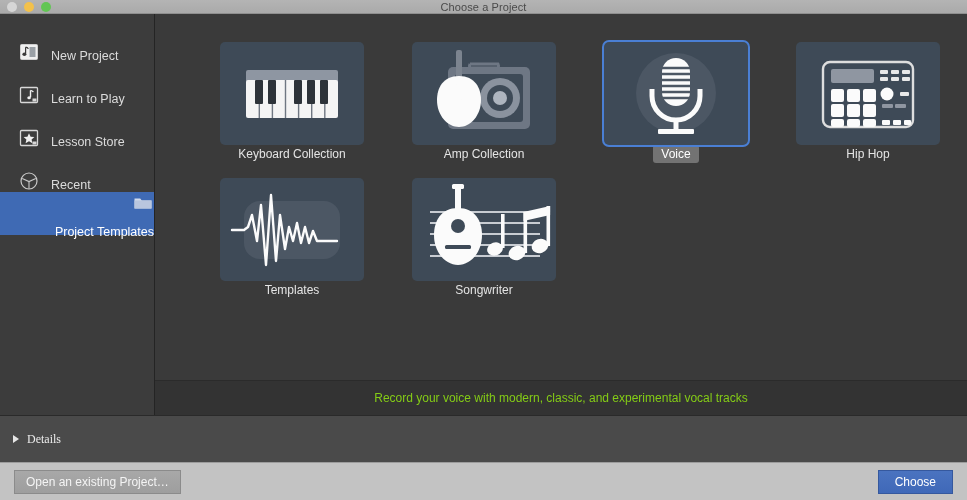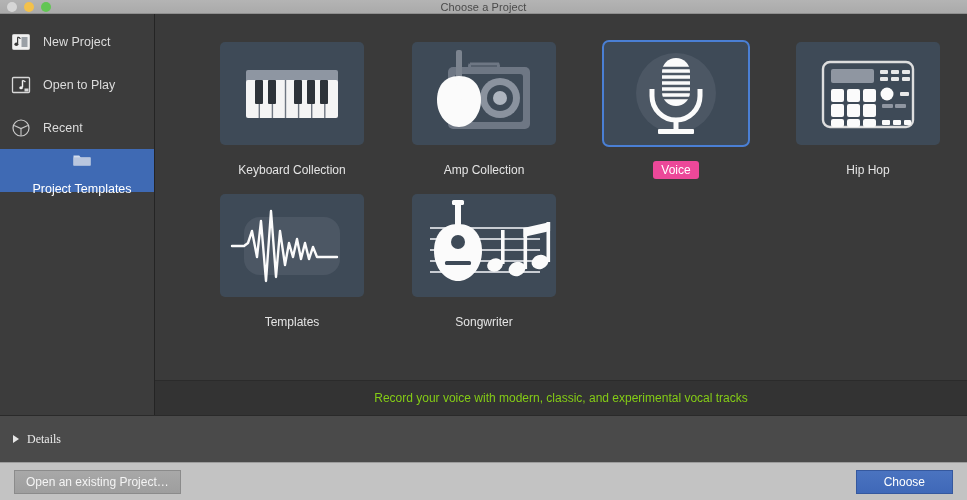--- a/index.html
+++ b/index.html
@@ -40,22 +40,22 @@
   
   .sidebar {
     width:155px; flex:0 0 155px;
     background:#3c3c3c;
     border-right:1px solid #242424;
     padding-top:6px;
     display:flex; flex-direction:column;
   }
   .side-item {
     height:43px;
-    display:flex; align-items:center;
-    padding-left:10px;
+    display:flex; align-items:flex-end;
+    padding-left:18px;
     gap:11px;
     color:#dcdcdc;
     font-size:12.5px;
   }
   .side-item.selected { background:#3f6ab4; color:#ffffff;flex-direction:column; }
   .side-label { white-space:nowrap; }
   .side-icon { width:22px; height:22px; flex:0 0 22px; display:block; }
 
   
   .main {
@@ -81,28 +81,28 @@
     width:144px; height:103px;
     border-radius:5px;
     background:#3e4a57;
     display:flex; align-items:center; justify-content:center;
     overflow:hidden;
     position:relative;
   }
   .tile.sel-wrap { box-shadow:0 0 0 2px #4a7fd4; }
   .tile svg { display:block; }
   .cell-label {
-    margin-top:16px;
+    margin-top:0;
     font-size:12px;
     color:#e4e4e4;
     padding:2px 8px;
     border-radius:3px;
     white-space:nowrap;
   }
-  .cell-label.selected { background:#ec4899; color:#ffffff; }
+  .cell-label.selected { background:#737373; color:#ffffff; }
 
   
   .desc-strip {
     flex:0 0 35px;
     background:#333333;
     border-top:1px solid #2b2b2b;
     display:flex; align-items:center; justify-content:center;
     color:#84cc16;
     font-size:12px;
   }
@@ -141,21 +141,21 @@
     background:linear-gradient(to bottom,#a8a8a8,#9e9e9e);
     color:#f4f4f4;
     line-height:14px;
     white-space:nowrap;
   }
   .btn.primary {
     background:linear-gradient(to bottom,#4a73c0,#3f68b8);
     border-color:#35589e;
     color:#ffffff;
     margin-left:auto;
-    padding:4px 27px;
+    padding:4px 16px;
   }
 </style>
 </head>
 <body>
 
 <div class="window">
 
   <div class="titlebar">
     <div class="traffic">
       <div class="tl close"></div>
@@ -185,23 +185,33 @@
       <div class="side-item">
         <span class="side-icon">
           <svg viewBox="0 0 22 22" width="22" height="22">
             <rect x="2.5" y="3.5" width="17" height="15" rx="1" fill="none" stroke="#d8d8d8" stroke-width="1.3"></rect>
             <path d="M12.5 6.4 L12.5 13.2" stroke="#f0f0f0" stroke-width="1.4" fill="none"></path>
             <path d="M12.5 6.4 C14.2 6.8 15.1 7.3 15.3 8.2" stroke="#f0f0f0" stroke-width="1.4" fill="none"></path>
             <ellipse cx="11.1" cy="13.7" rx="1.8" ry="1.5" fill="#f0f0f0"></ellipse>
             <rect x="14.5" y="14.5" width="4" height="3" fill="#d8d8d8"></rect>
           </svg>
         </span>
-        <span class="side-label">Open to Play</span>
-      </div>
-
+        <span class="side-label">Learn to Play</span>
+      </div>
+
+      <div class="side-item">
+        <span class="side-icon">
+          <svg viewBox="0 0 22 22" width="22" height="22">
+            <rect x="2.5" y="3.5" width="17" height="15" rx="1" fill="none" stroke="#d8d8d8" stroke-width="1.3"></rect>
+            <path d="M11 6.2 L12.6 9.7 L16.4 10.1 L13.6 12.6 L14.4 16.2 L11 14.3 L7.6 16.2 L8.4 12.6 L5.6 10.1 L9.4 9.7 Z" fill="#f0f0f0"></path>
+            <rect x="14.5" y="14.5" width="4" height="3" fill="#d8d8d8"></rect>
+          </svg>
+        </span>
+        <span class="side-label">Lesson Store</span>
+      </div>
 
       <div class="side-item">
         <span class="side-icon">
           <svg viewBox="0 0 22 22" width="22" height="22">
             <circle cx="11" cy="11" r="8" fill="none" stroke="#c9c9c9" stroke-width="1.2"></circle>
             <path d="M4.2 8.4 L11 11.6 L17.8 8.4" stroke="#c9c9c9" stroke-width="1.1" fill="none"></path>
             <path d="M11 11.6 L11 18.8" stroke="#c9c9c9" stroke-width="1.1" fill="none"></path>
           </svg>
         </span>
         <span class="side-label">Recent</span>

